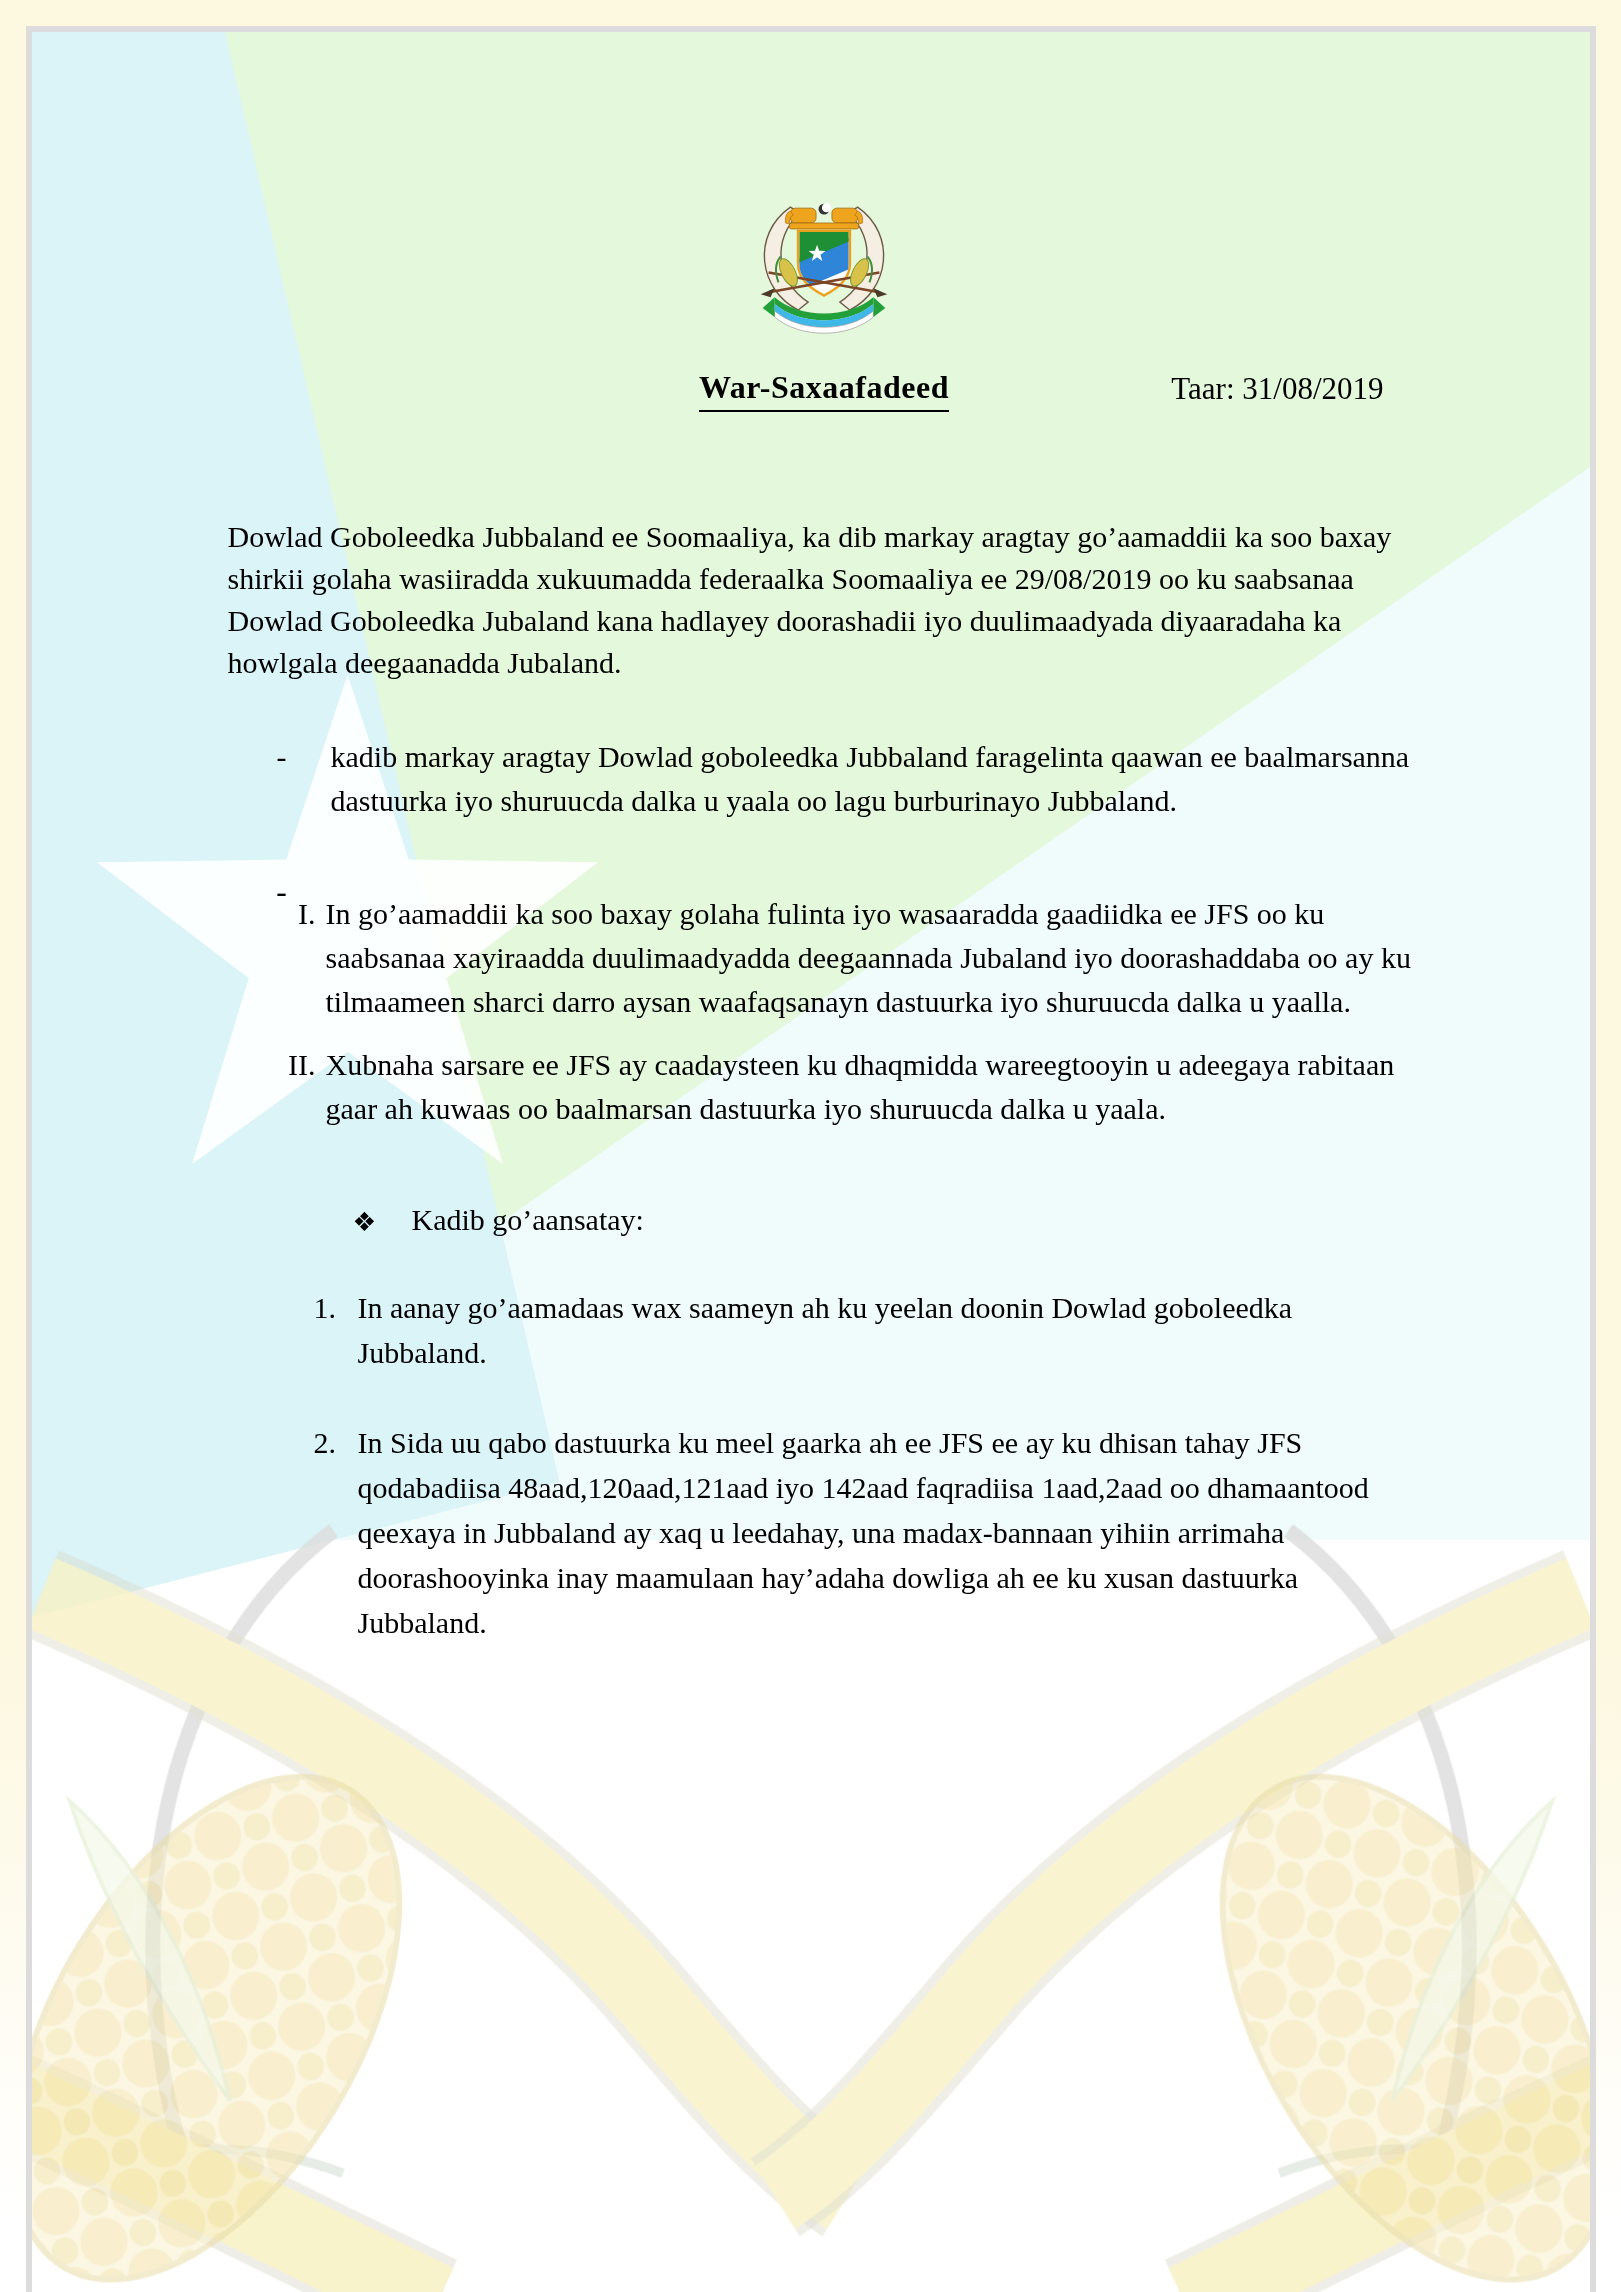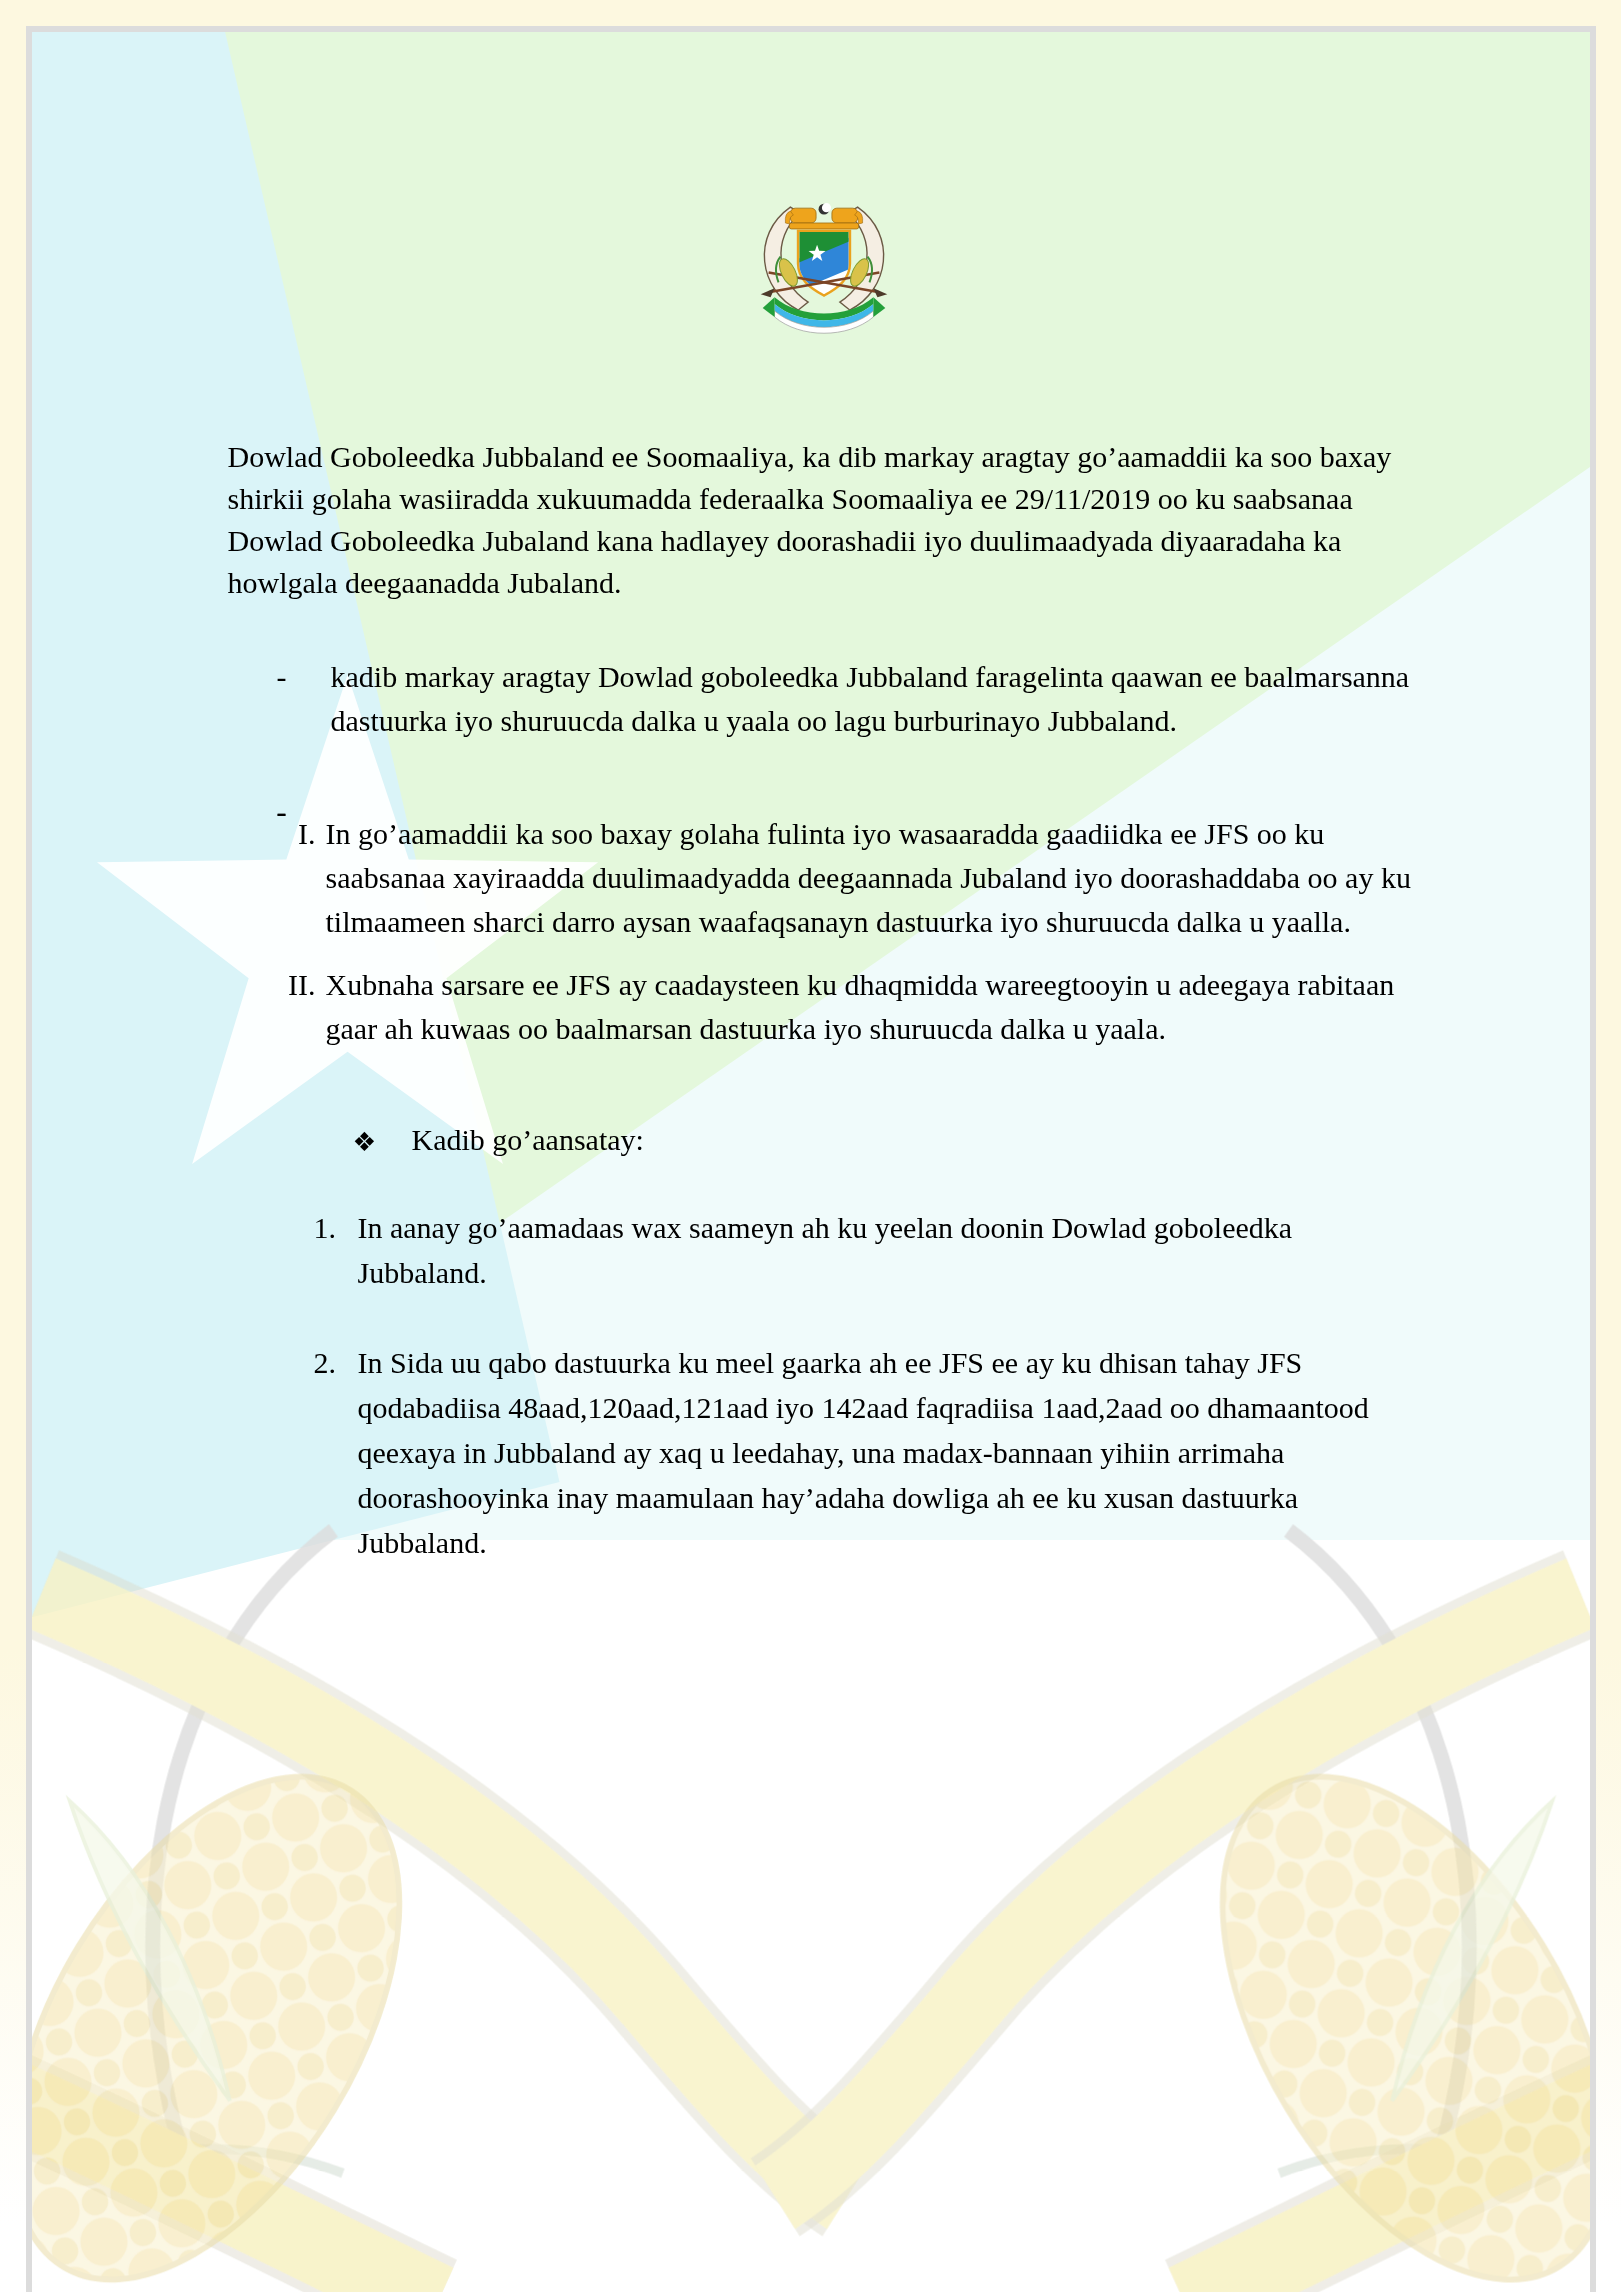--- a/index.html
+++ b/index.html
@@ -160,22 +160,26 @@
           <g>
             <path d="M40,101 C66,123 114,123 140,101 L140,108 C114,130 66,130 40,108 Z" fill="#23a03a"></path>
             <path d="M40,108 C66,130 114,130 140,108 L140,115 C114,137 66,137 40,115 Z" fill="#3fb7e8"></path>
             <path d="M40,115 C66,137 114,137 140,115 L140,121 C114,143 66,143 40,121 Z" fill="#ffffff" stroke="#9a9a9a" stroke-width="0.7"></path>
             <polygon points="40,101 28,112 40,121" fill="#23a03a"></polygon>
             <polygon points="140,101 152,112 140,121" fill="#23a03a"></polygon>
           </g>
         </svg>
       </div>
 
-
-      <p class="lead">Dowlad Goboleedka Jubbaland ee Soomaaliya, ka dib markay aragtay go’aamaddii ka soo baxay shirkii golaha wasiiradda xukuumadda federaalka Soomaaliya ee 29/11/2019 oo ku saabsanaa Dowlad Goboleedka Jubaland kana hadlayey doorashadii iyo duulimaadyada diyaaradaha ka howlgala deegaanadda Jubaland.</p>
+      <div class="title-row">
+        <span class="doc-title">War-Saxaafadeed</span>
+        <span class="doc-date">Taar: 31/08/2019</span>
+      </div>
+
+      <p class="lead">Dowlad Goboleedka Jubbaland ee Soomaaliya, ka dib markay aragtay go’aamaddii ka soo baxay shirkii golaha wasiiradda xukuumadda federaalka Soomaaliya ee 29/08/2019 oo ku saabsanaa Dowlad Goboleedka Jubaland kana hadlayey doorashadii iyo duulimaadyada diyaaradaha ka howlgala deegaanadda Jubaland.</p>
 
       <div class="dash-list">
         <div class="dash-item">
           <span class="marker">-</span>
           <span>kadib markay aragtay Dowlad goboleedka Jubbaland faragelinta qaawan ee baalmarsanna dastuurka iyo shuruucda dalka u yaala oo lagu burburinayo Jubbaland.</span>
         </div>
         <div class="dash-item">
           <span class="marker">-</span>
         </div>
         <div class="dash-item tight" style="margin-top:5.9px">

